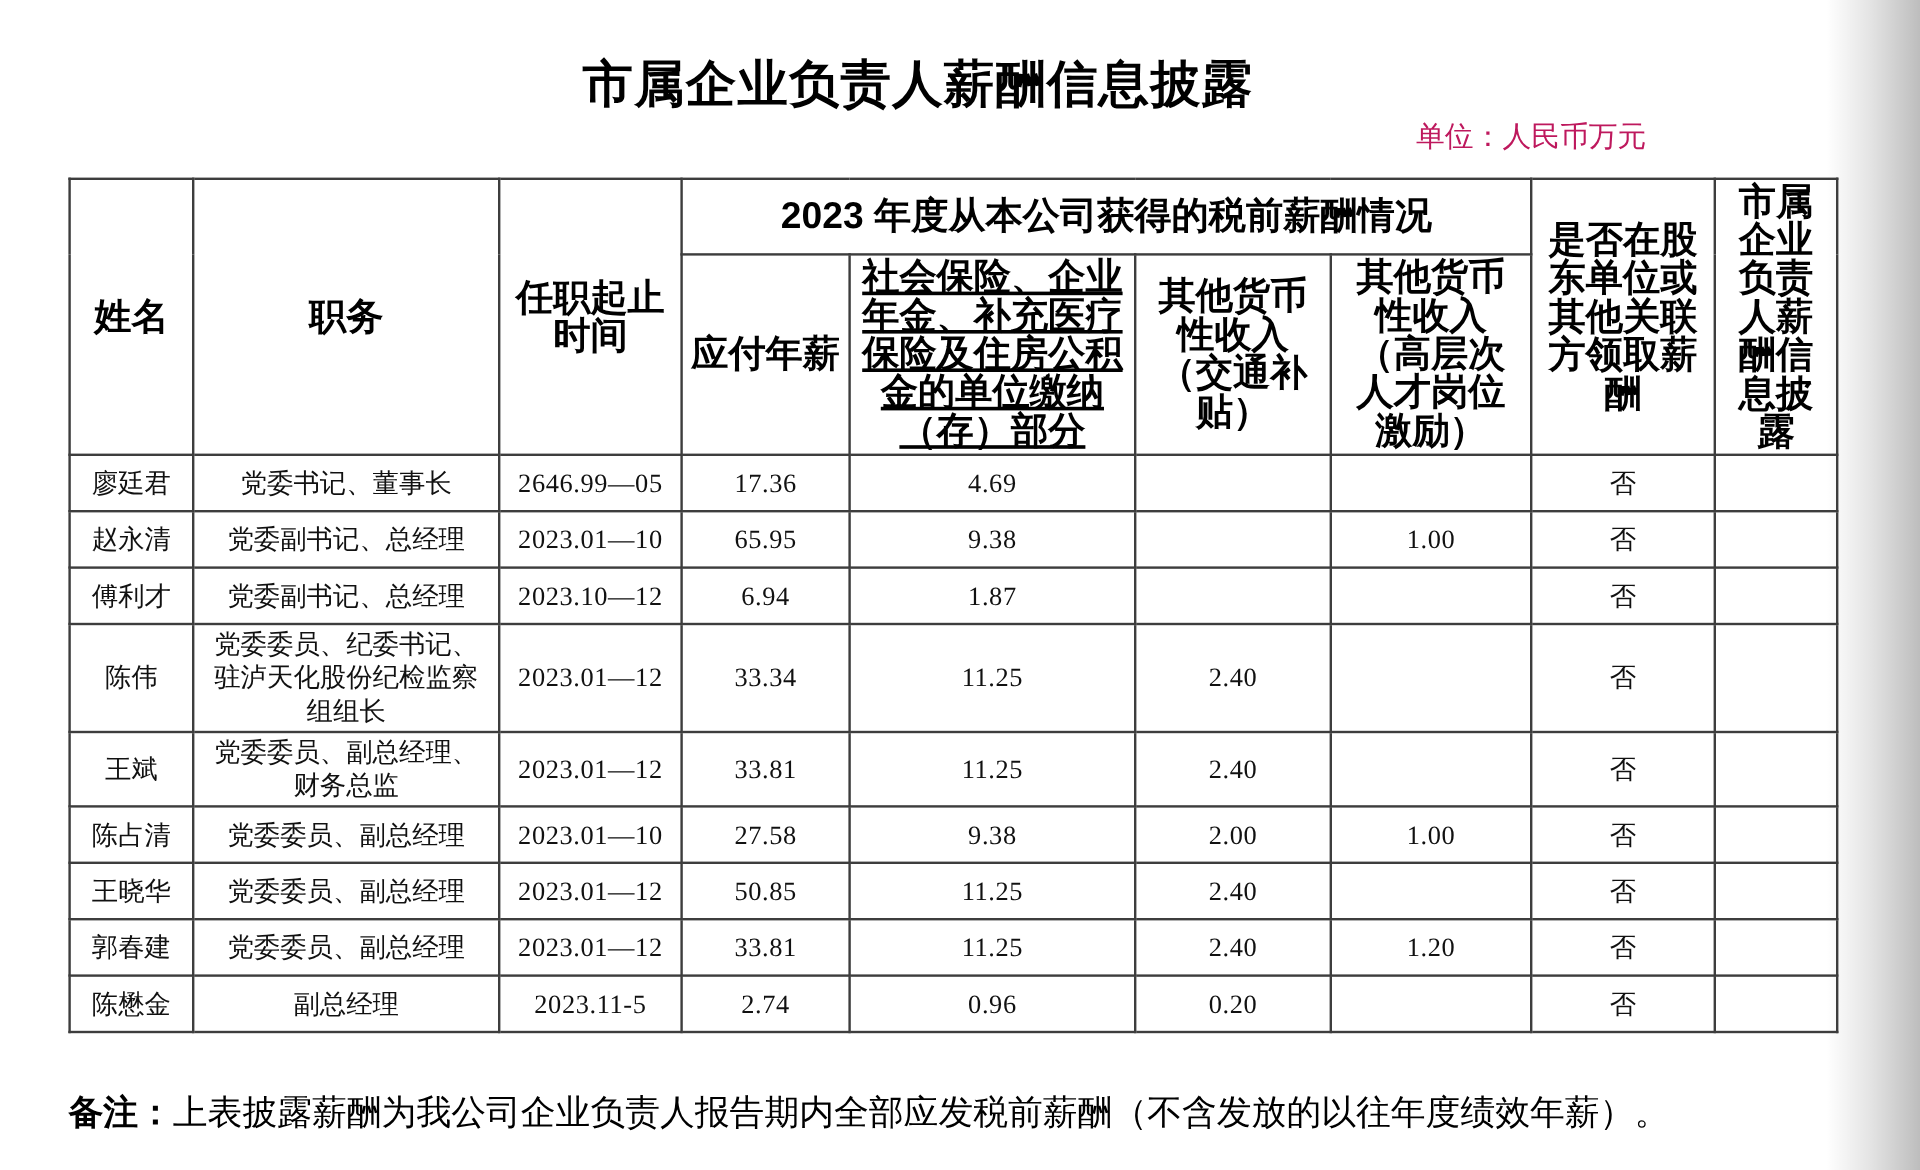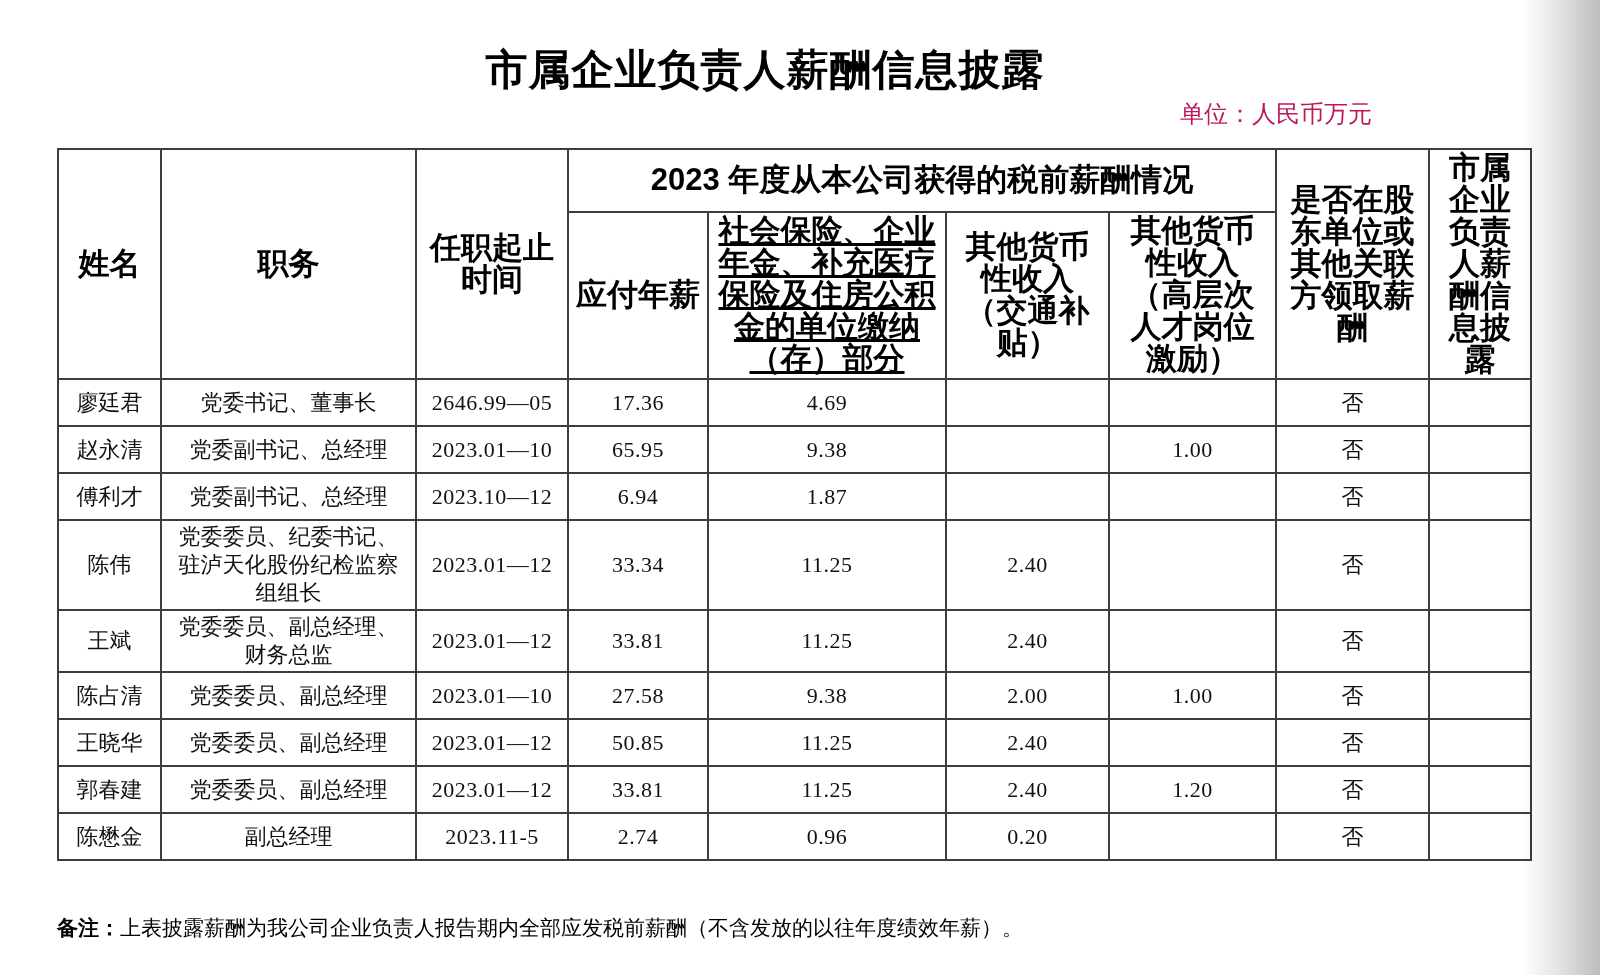--- a/index.html
+++ b/index.html
@@ -91,21 +91,21 @@
   }
   td.num {
     font-family: "Liberation Serif", "DejaVu Serif", serif;
     letter-spacing: 0.5px;
   }
   .note {
     position: absolute;
     top: 912px;
     left: 57px;
     width: 1400px;
-    font-size: 21px;
+    font-size: 29px;
     line-height: 32px;
     color: #000000;
   }
   .note-prefix {
     font-family: "Liberation Sans", "DejaVu Sans", sans-serif;
     font-weight: bold;
   }
   .note-body {
     font-family: "Liberation Serif", "DejaVu Serif", serif;
   }

